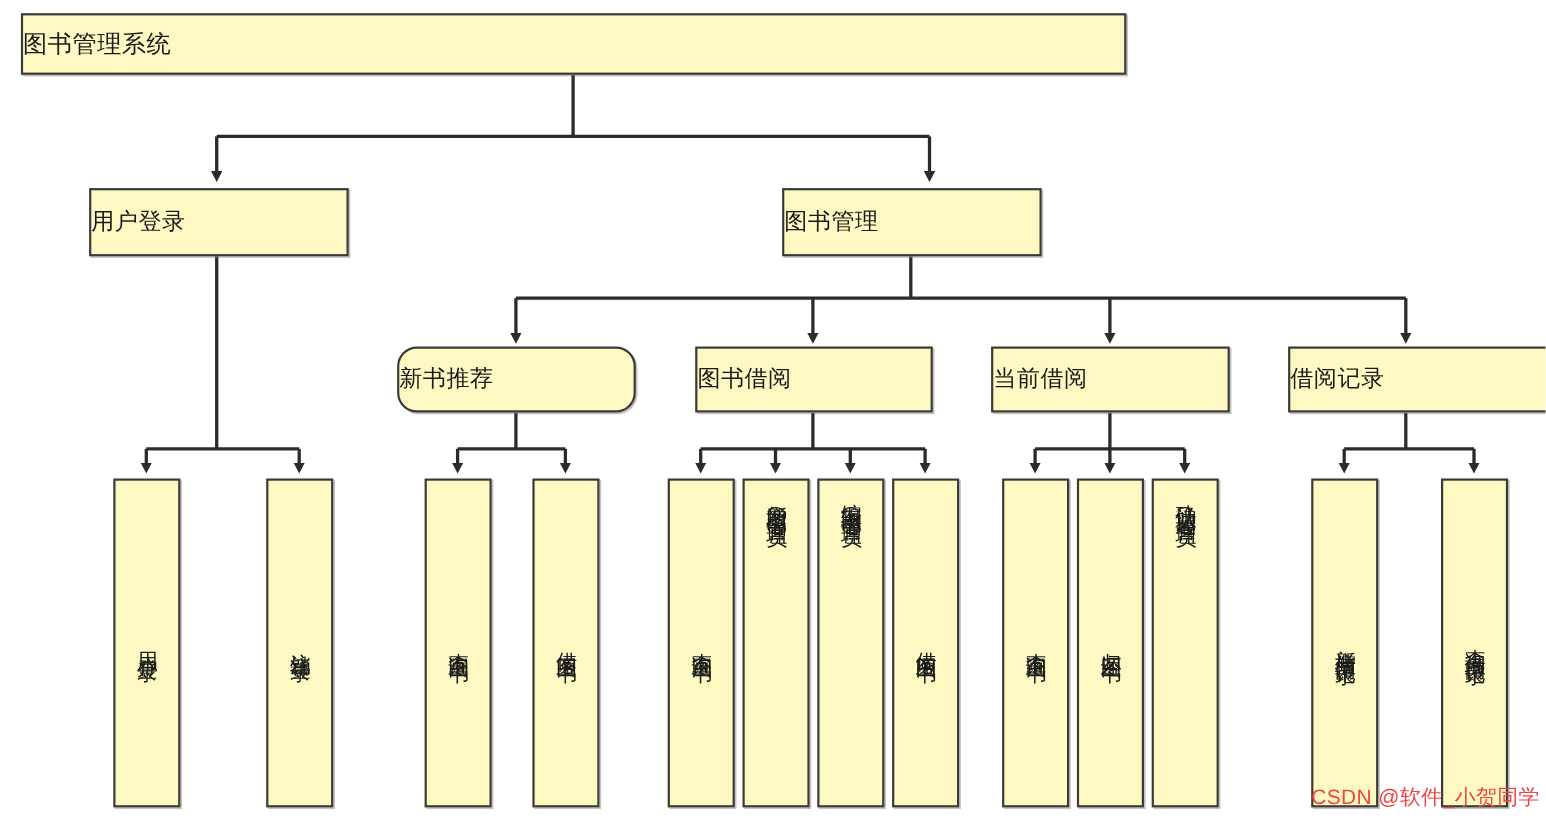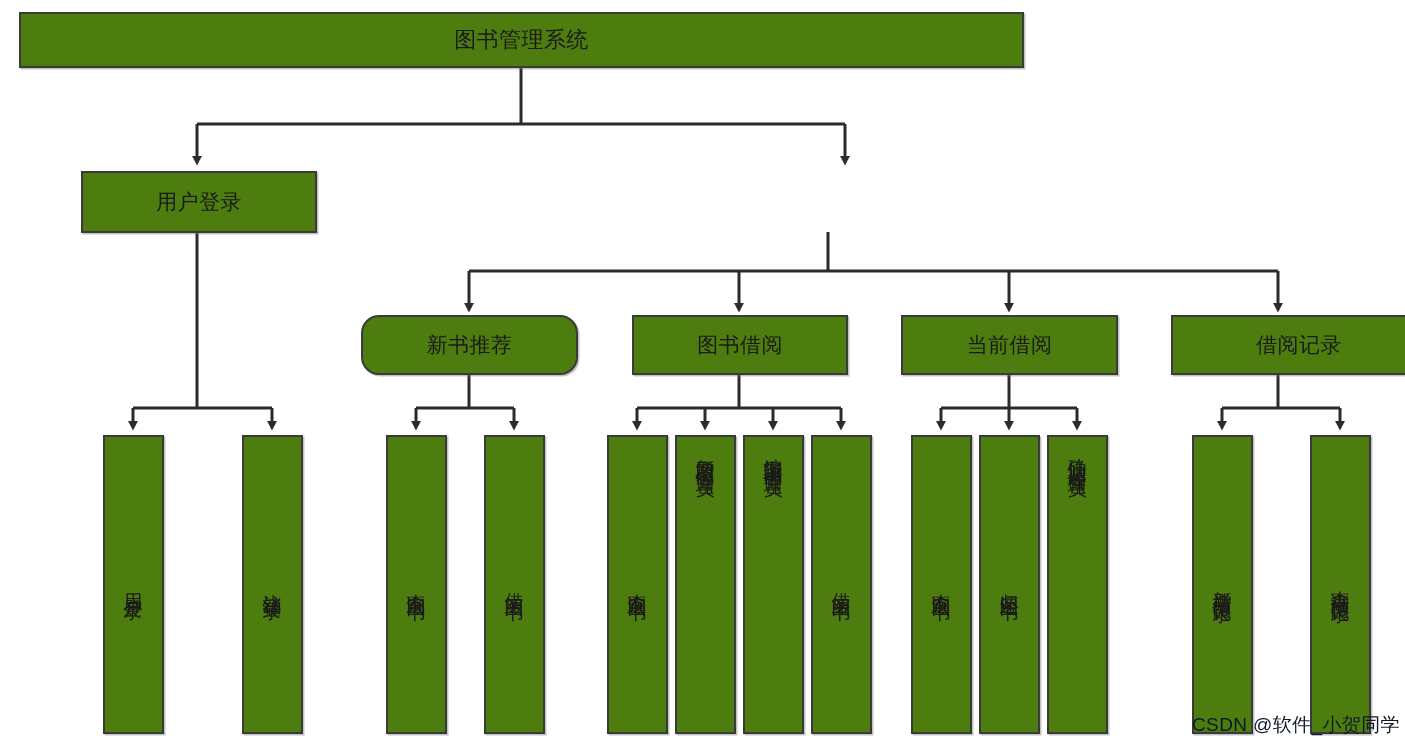--- a/index.html
+++ b/index.html
@@ -26,26 +26,25 @@
     position: absolute;
     left: 0;
     top: 0;
     width: 1405px;
     height: 747px;
     pointer-events: none;
   }
   .node {
     position: absolute;
     box-sizing: border-box;
-    background: #4d7c0f;
+    background: #fef9c3;
     border: 2.5px solid #3a3a3a;
     box-shadow: 1.5px 1.5px 0 rgba(120,120,120,0.45);
     display: flex;
     align-items: center;
-    justify-content: center;
     text-align: center;
   }
   .node-label {
     display: block;
     letter-spacing: 0.02em;
   }
   .node.horizontal .node-label {
     font-size: 21px;
     line-height: 1.2;
     white-space: nowrap;
@@ -66,21 +65,21 @@
     white-space: nowrap;
     margin: 0 auto;
   }
   .node.vertical.pad-mid {
     align-items: center;
     padding-top: 0;
   }
   .watermark {
     position: absolute;
     font-size: 19px;
-    color: #0f172a;
+    color: #ef4444;
     white-space: nowrap;
     letter-spacing: 0.02em;
   }
 </style>
 </head>
 <body>
 
 <div id="canvas">
 
   <svg id="connectors" viewBox="0 0 1405 747" xmlns="http://www.w3.org/2000/svg">
@@ -136,20 +135,23 @@
   </svg>
 
   <div class="node horizontal root" style="left:19px; top:12px; width:1005px; height:56px;">
     <span class="node-label">图书管理系统</span>
   </div>
 
   <div class="node horizontal" style="left:81px; top:171px; width:236px; height:62px;">
     <span class="node-label">用户登录</span>
   </div>
 
+  <div class="node horizontal" style="left:711px; top:171px; width:236px; height:62px;">
+    <span class="node-label">图书管理</span>
+  </div>
 
   <div class="node horizontal" style="left:361px; top:315px; width:217px; height:60px;border-radius:18px;">
     <span class="node-label">新书推荐</span>
   </div>
 
   <div class="node horizontal" style="left:632px; top:315px; width:216px; height:60px;">
     <span class="node-label">图书借阅</span>
   </div>
 
   <div class="node horizontal" style="left:901px; top:315px; width:217px; height:60px;">

